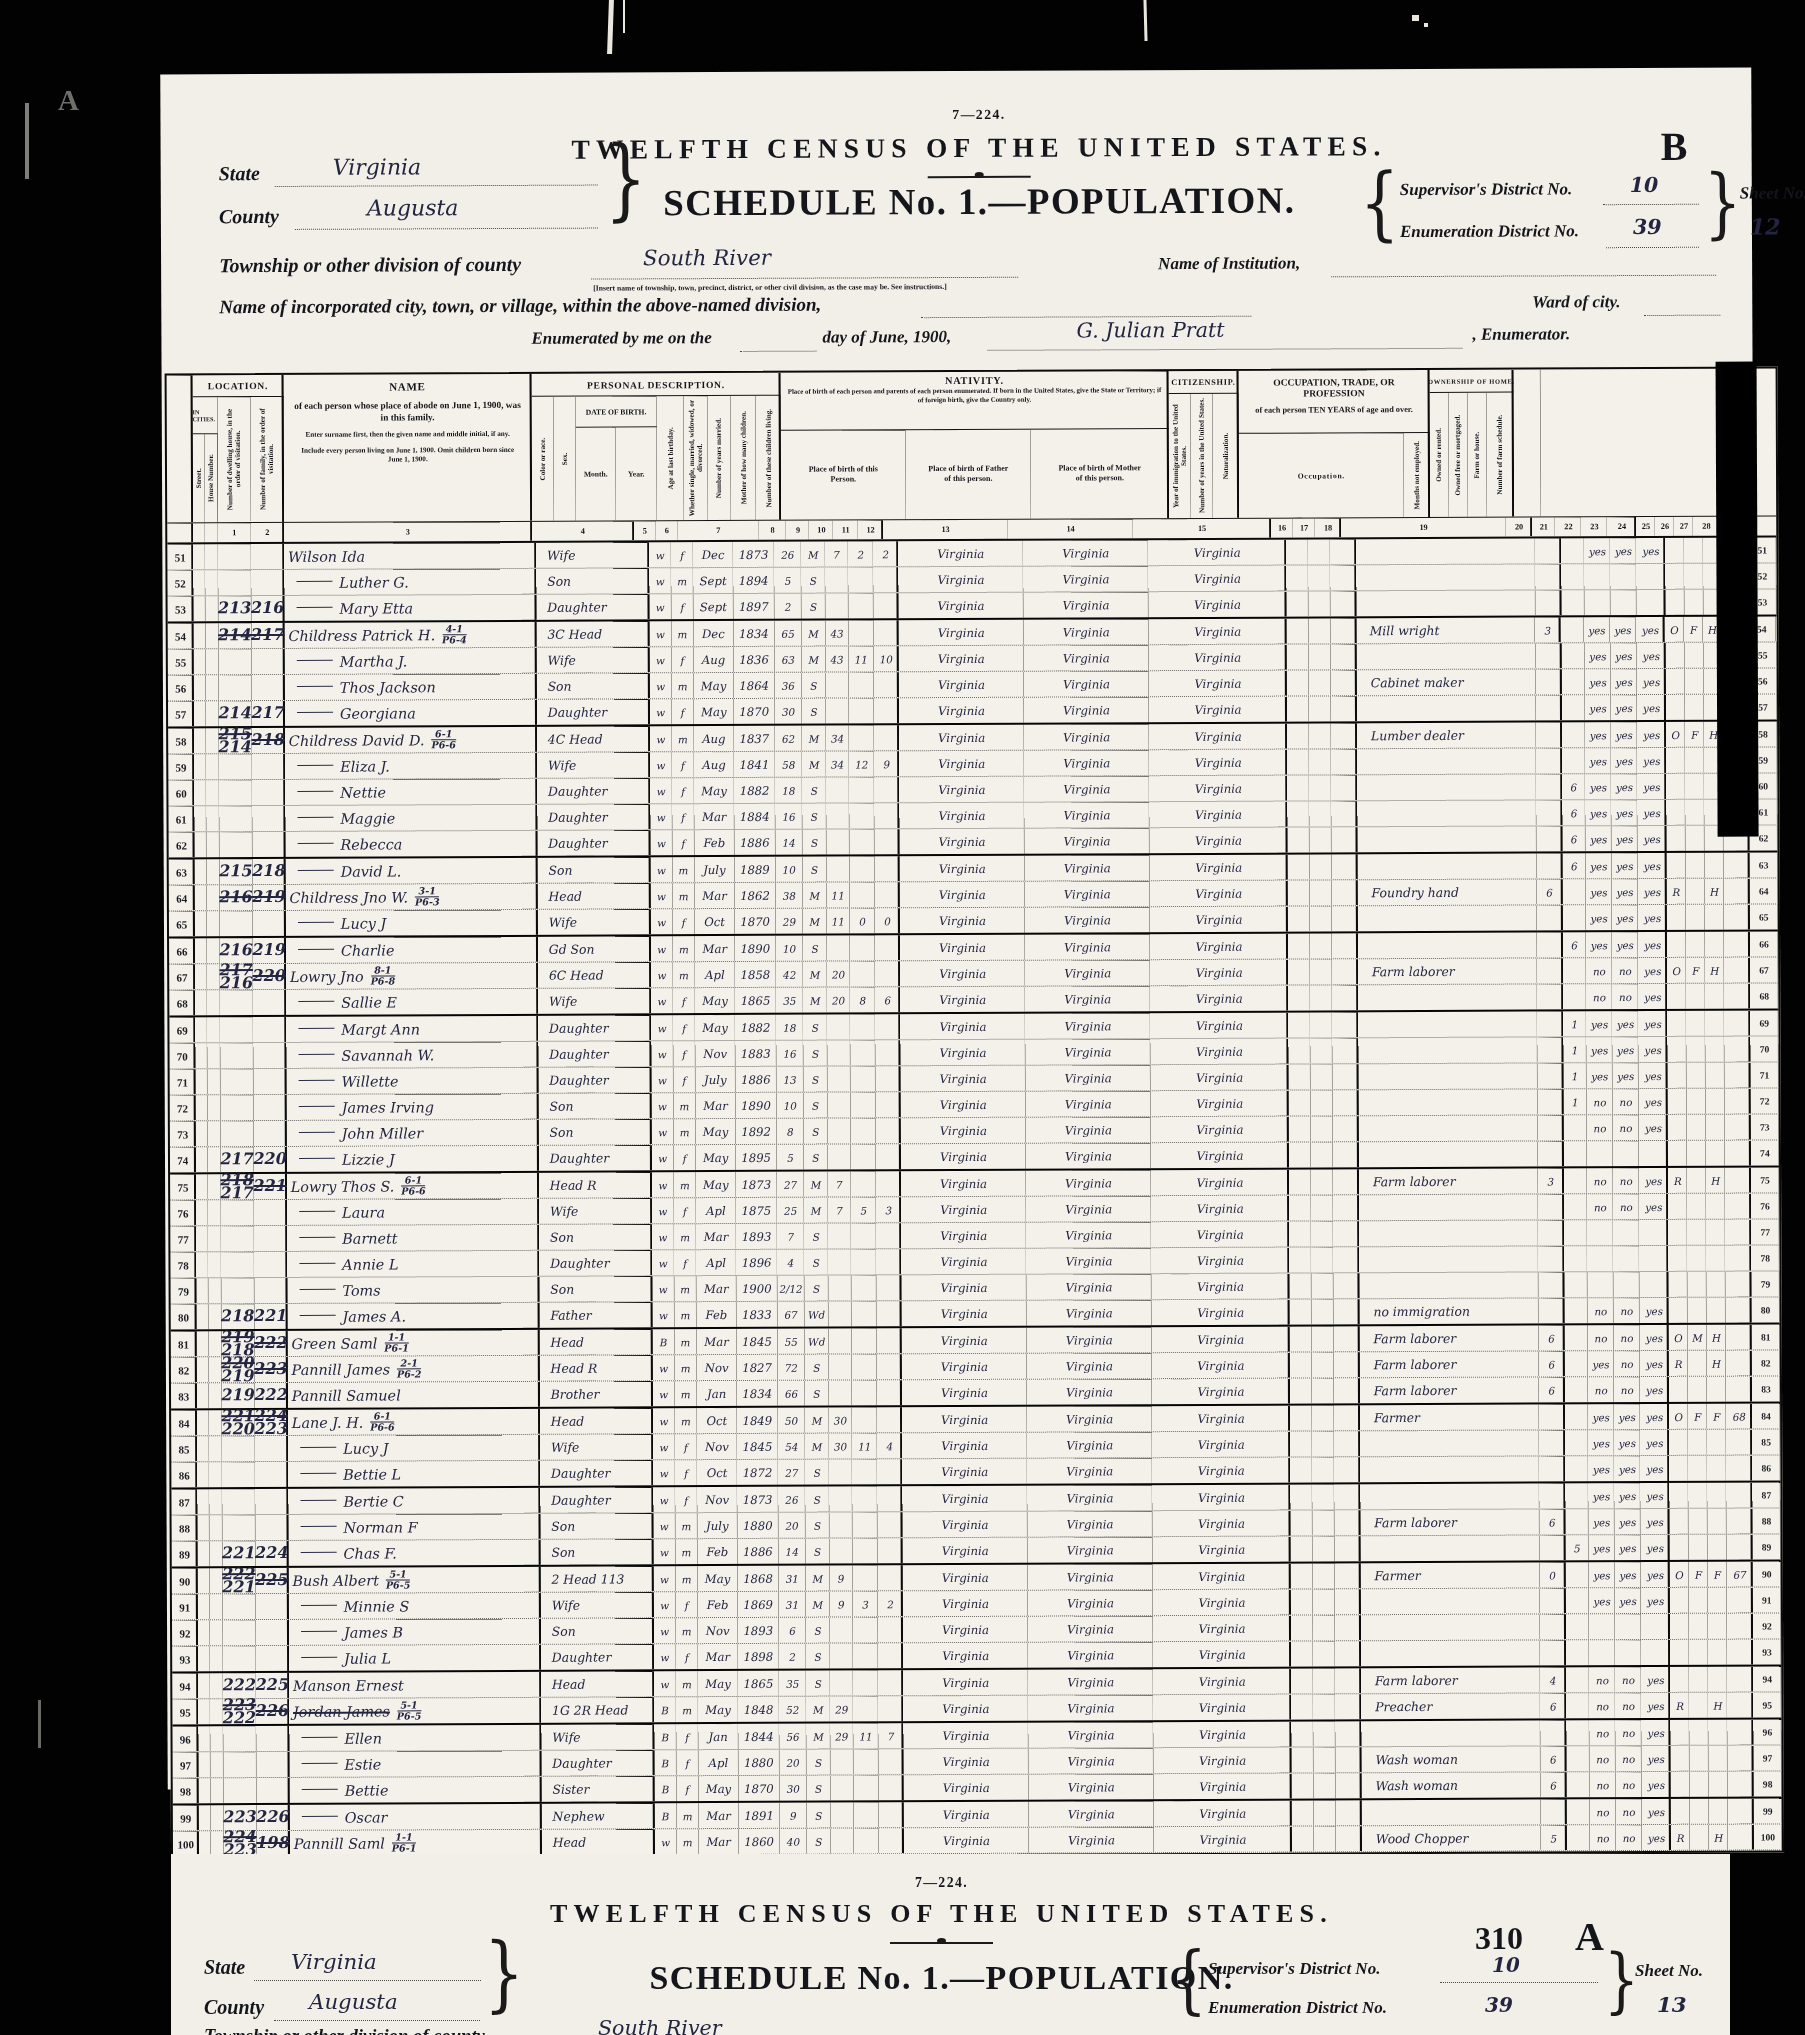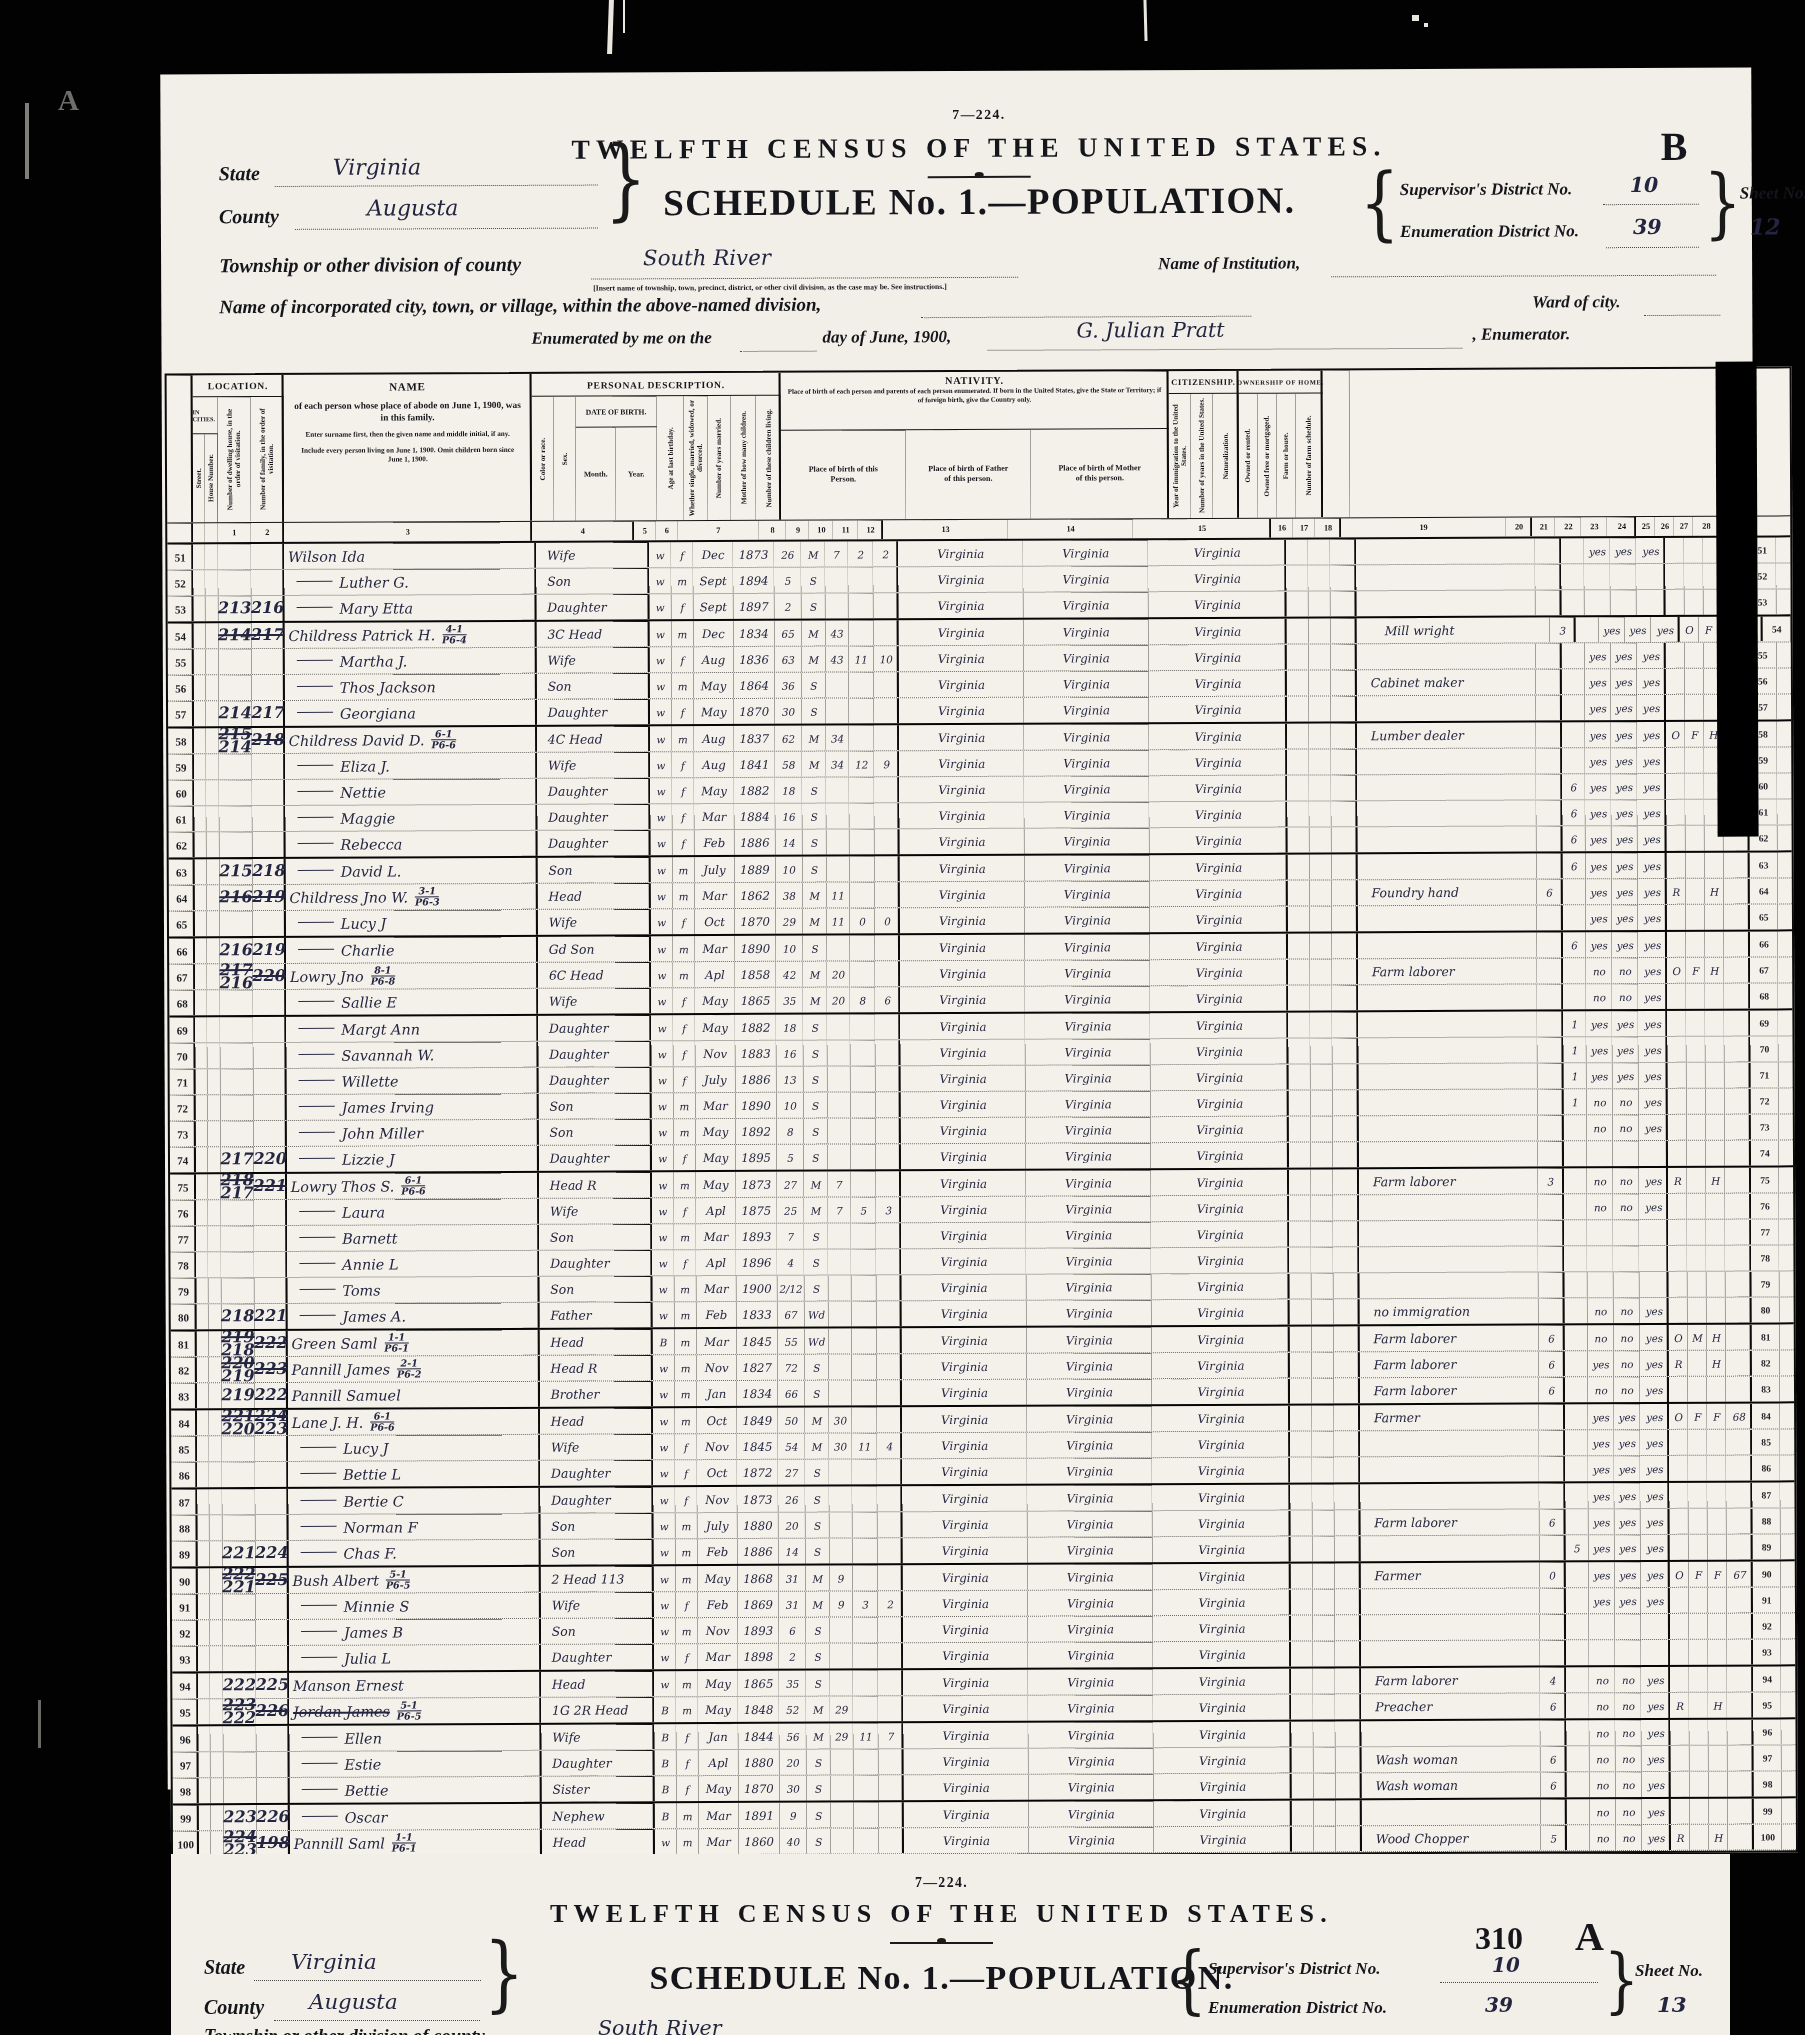--- a/index.html
+++ b/index.html
@@ -210,20 +210,32 @@
               <div class="vcap">Year of immigration to the United States.</div>
             </div>
             <div class="vc" style="width: 22px; height: 124px;">
               <div class="vcap">Number of years in the United States.</div>
             </div>
             <div class="vc" style="width: 26px; height: 124px;">
               <div class="vcap">Naturalization.</div>
             </div>
           </div>
         </div>
+        <div class="grp hb" style="width: 191px;">
+          <div style="height: 63px; border-bottom: 1.4px solid rgb(20, 20, 20); text-align: center; padding: 5.5px 6.9px;">
+            <div style="font-weight: bold; font-size: 9.6px; line-height: 1.25;">OCCUPATION, TRADE, OR PROFESSION</div>
+            <div style="font-weight: bold; font-size: 8.3px; margin-top: 5.5px;">of each person TEN YEARS of age and over.</div>
+          </div>
+          <div class="garea">
+            <div style="width: 165px; display: flex; align-items: center; justify-content: center; font-weight: bold; font-size: 7.6px; letter-spacing: 0.7px; box-shadow: rgba(10, 10, 10, 0.5) -0.7px 0px 0px inset;">Occupation.</div>
+            <div class="vc" style="width: 26px; height: 84px;">
+              <div class="vcap">Months not employed.</div>
+            </div>
+          </div>
+        </div>
         <div class="grp hb" style="width: 84px;">
           <div class="gtitle" style="font-size: 6.5px;">OWNERSHIP OF HOME.</div>
           <div class="garea">
             <div class="vc" style="width: 19px; height: 124px;">
               <div class="vcap">Owned or rented.</div>
             </div>
             <div class="vc" style="width: 19px; height: 124px;">
               <div class="vcap">Owned free or mortgaged.</div>
             </div>
             <div class="vc" style="width: 19px; height: 124px;">
@@ -507,21 +519,21 @@
         </div>
         <div class="c" style="width: 125px;">
           <span class="hw hwpb">Virginia</span>
         </div>
         <div class="c hb" style="width: 138px;">
           <span class="hw hwpb">Virginia</span>
         </div>
         <div class="c" style="width: 22px;"></div>
         <div class="c" style="width: 22px;"></div>
         <div class="c hb" style="width: 26px;"></div>
-        <div class="c left" style="width: 165px; padding-left: 28px;">
+        <div class="c left" style="width: 165px; padding-left: 13px;">
           <span class="hw hwrel">Mill wright</span>
         </div>
         <div class="c hb" style="width: 26px;">
           <span class="hw hwsm">3</span>
         </div>
         <div class="c" style="width: 23.4px;"></div>
         <div class="c" style="width: 26px;">
           <span class="hw hwsm">yes</span>
         </div>
         <div class="c" style="width: 26px;">

